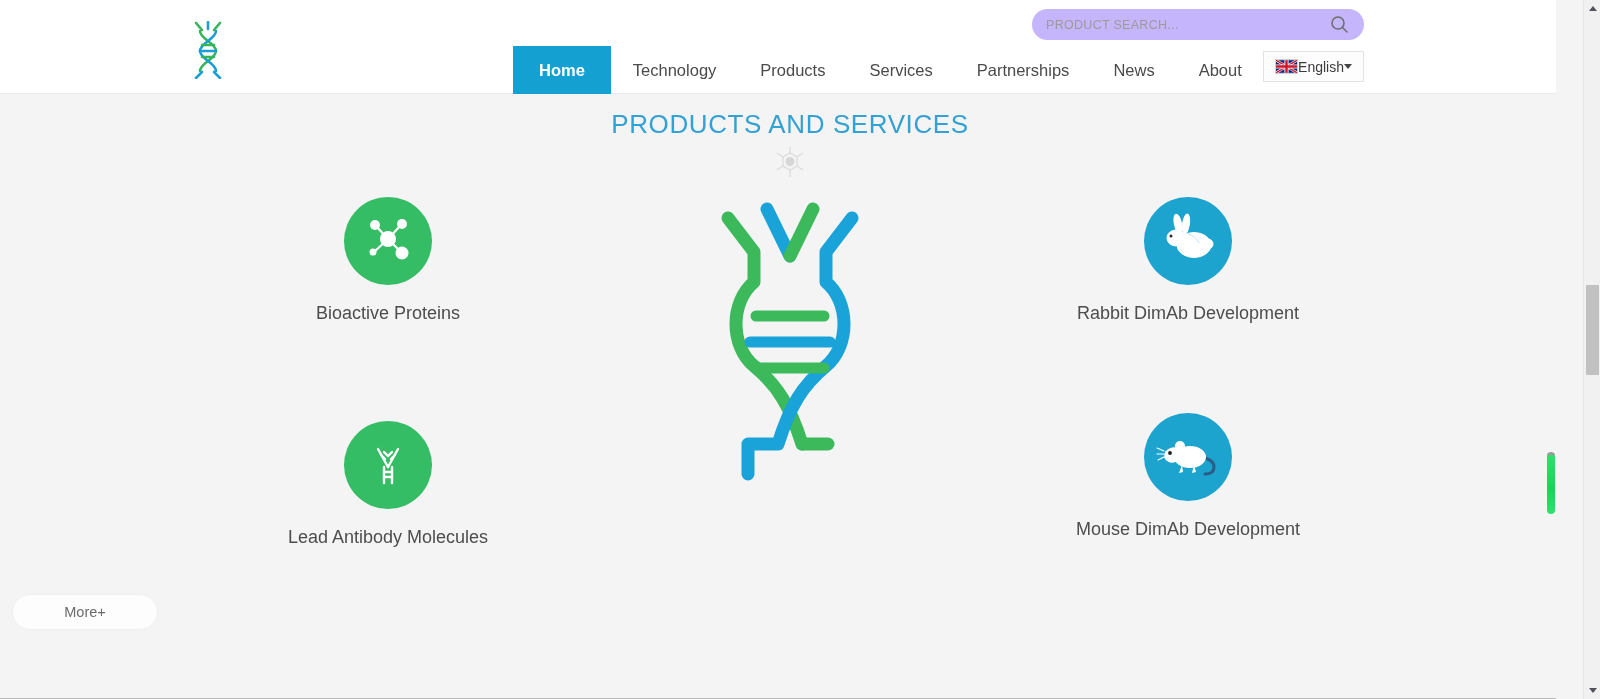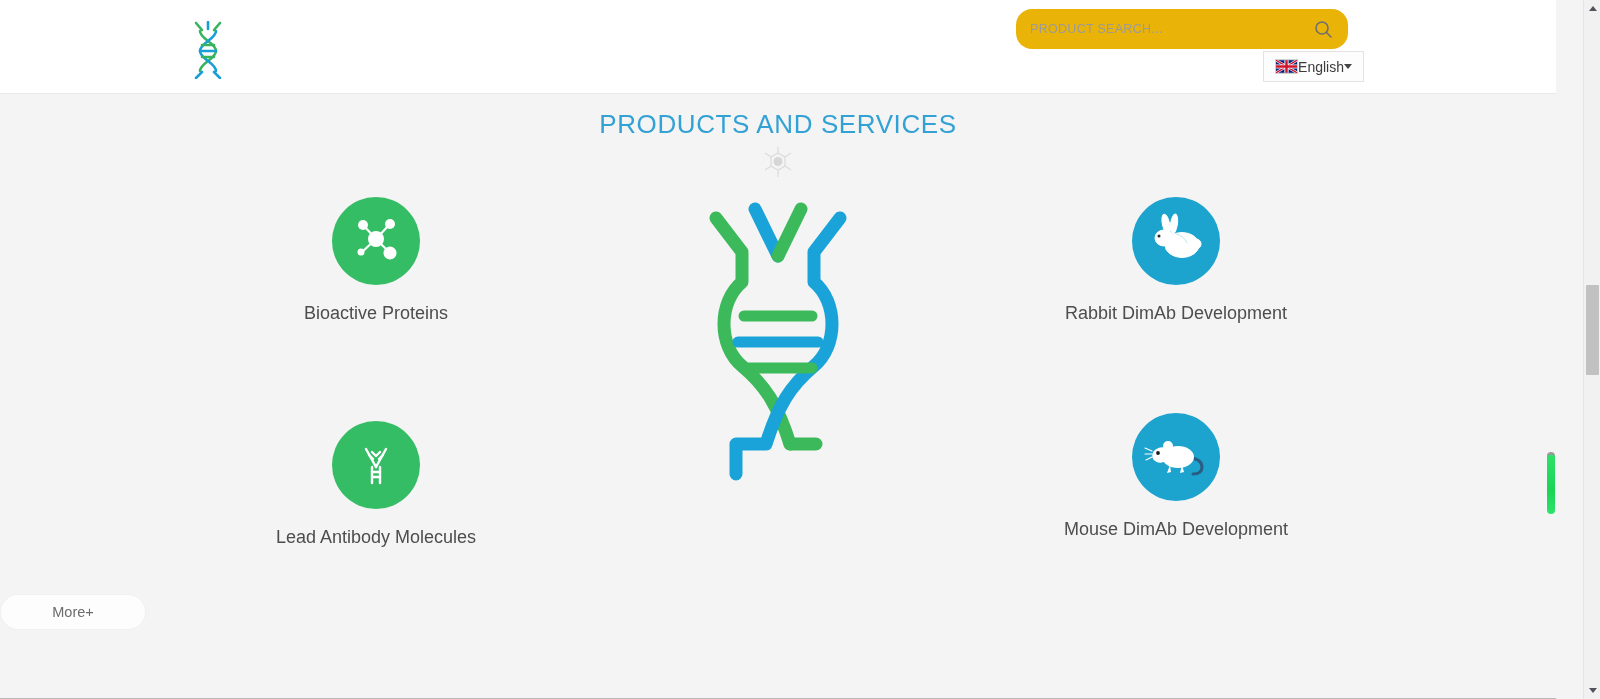--- a/index.html
+++ b/index.html
@@ -85,24 +85,24 @@
   .nav-item.active {
     background: #14a0d0;
     color: #ffffff;
     font-weight: 700;
     padding: 0 26px;
   }
 
   
   .search-box {
     position: absolute;
-    right: 208px; top: 9px;
+    right: 192px; top: 9px;
     width: 332px;
-    height: 40px;
-    background: #eab308;
+    height: 31px;
+    background: #c4b5fd;
     border-radius: 16px;
     display: flex;
     align-items: center;
     padding: 0 14px;
     cursor: text;
   }
   .search-input {
     flex: 1;
     border: none;
     outline: none;
@@ -138,20 +138,21 @@
     border-left: 4px solid transparent;
     border-right: 4px solid transparent;
     border-top: 5px solid #444;
   }
 
   
   .section {
     position: relative;
     width: 1556px;
     background: #f4f4f4;
+    margin-left: 12px;
   }
   .section-title {
     text-align: center;
     font-size: 26px;
     color: #32a1d4;
     letter-spacing: 0.6px;
     padding-top: 15px;
   }
   .section-deco {
     display: flex;
@@ -312,20 +313,29 @@
               <path d="M16 9 L10 2" stroke="#36b45e"></path>
               <path d="M22 8 L22 1" stroke="#1b9ed6"></path>
               <path d="M28 9 L34 2" stroke="#36b45e"></path>
               <path d="M16 51 L10 57" stroke="#1b9ed6"></path>
               <path d="M28 51 L34 57" stroke="#1b9ed6"></path>
             </g>
           </svg>
         </span>
       </div>
 
+      <nav class="main-nav">
+        <div class="nav-item active">Home</div>
+        <div class="nav-item">Technology</div>
+        <div class="nav-item">Products</div>
+        <div class="nav-item">Services</div>
+        <div class="nav-item">Partnerships</div>
+        <div class="nav-item">News</div>
+        <div class="nav-item">About</div>
+      </nav>
 
       <div class="search-box">
         <input class="search-input" type="text" placeholder="PRODUCT SEARCH..." style="">
         <span class="search-icon-btn">
           <svg width="19" height="19" viewBox="0 0 19 19">
             <circle cx="8" cy="8" r="6" fill="none" stroke="#6f6f6f" stroke-width="1.6"></circle>
             <line x1="12.5" y1="12.5" x2="17" y2="17" stroke="#6f6f6f" stroke-width="1.6" stroke-linecap="round"></line>
           </svg>
         </span>
       </div>

